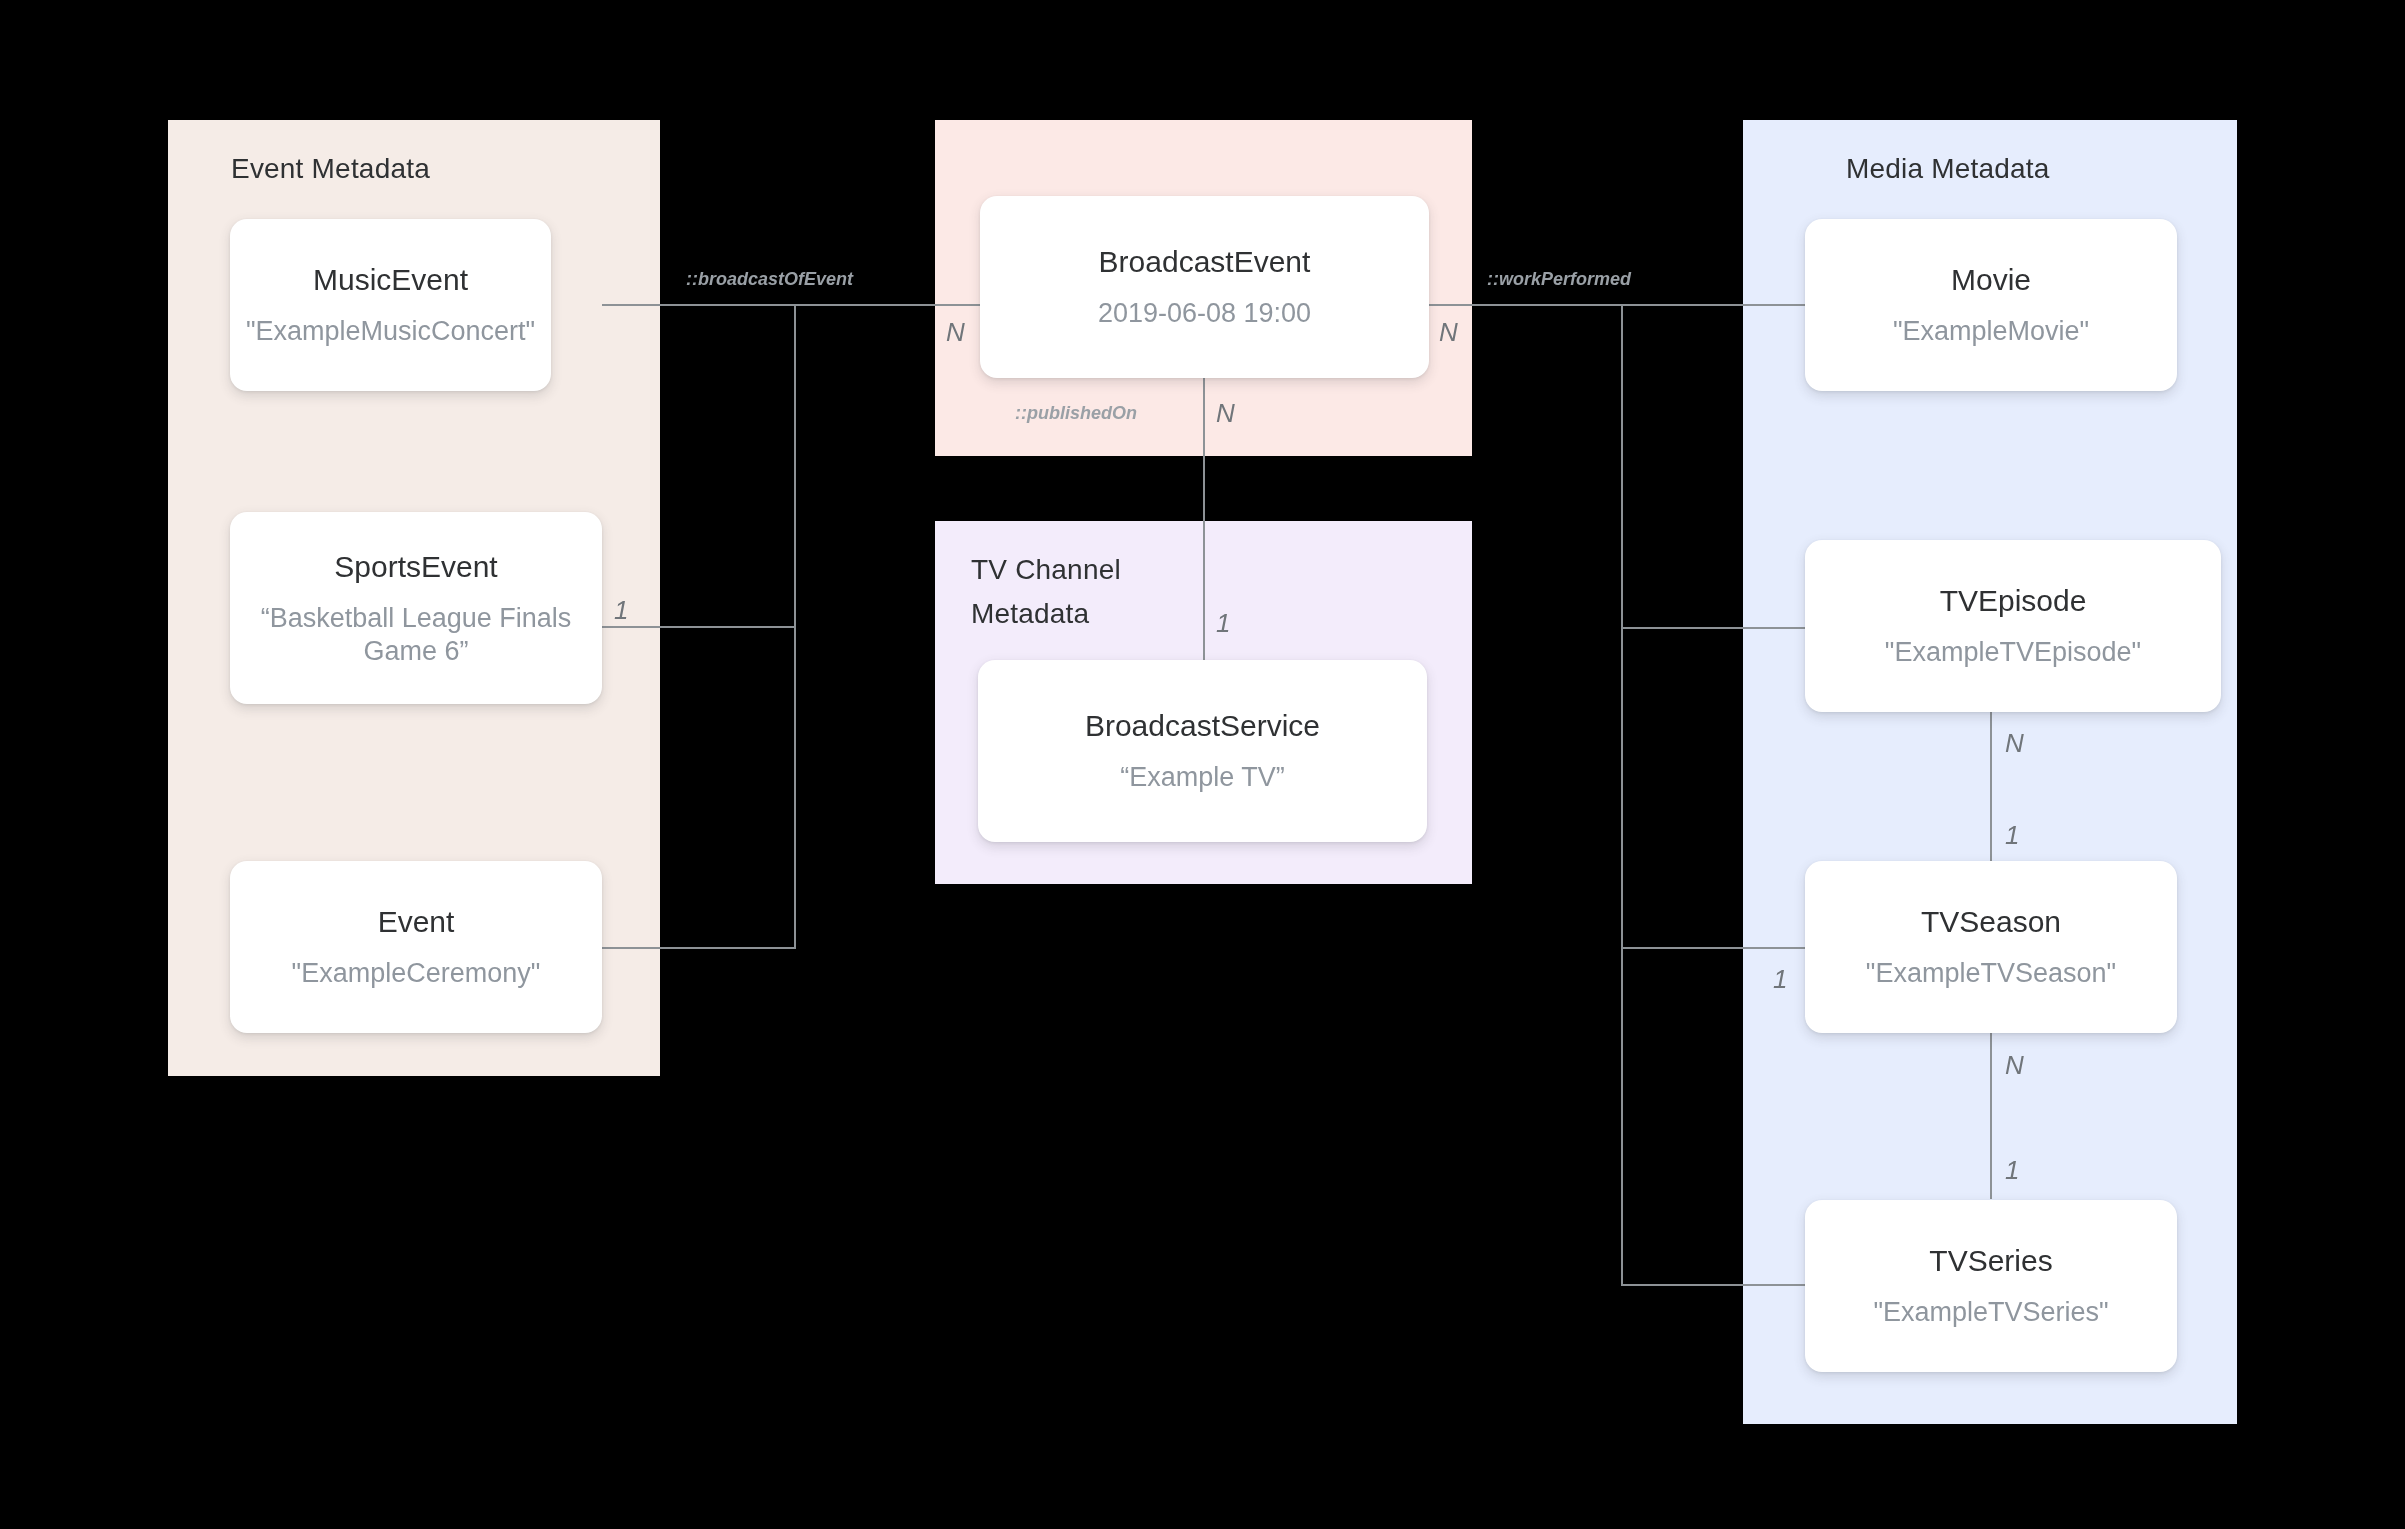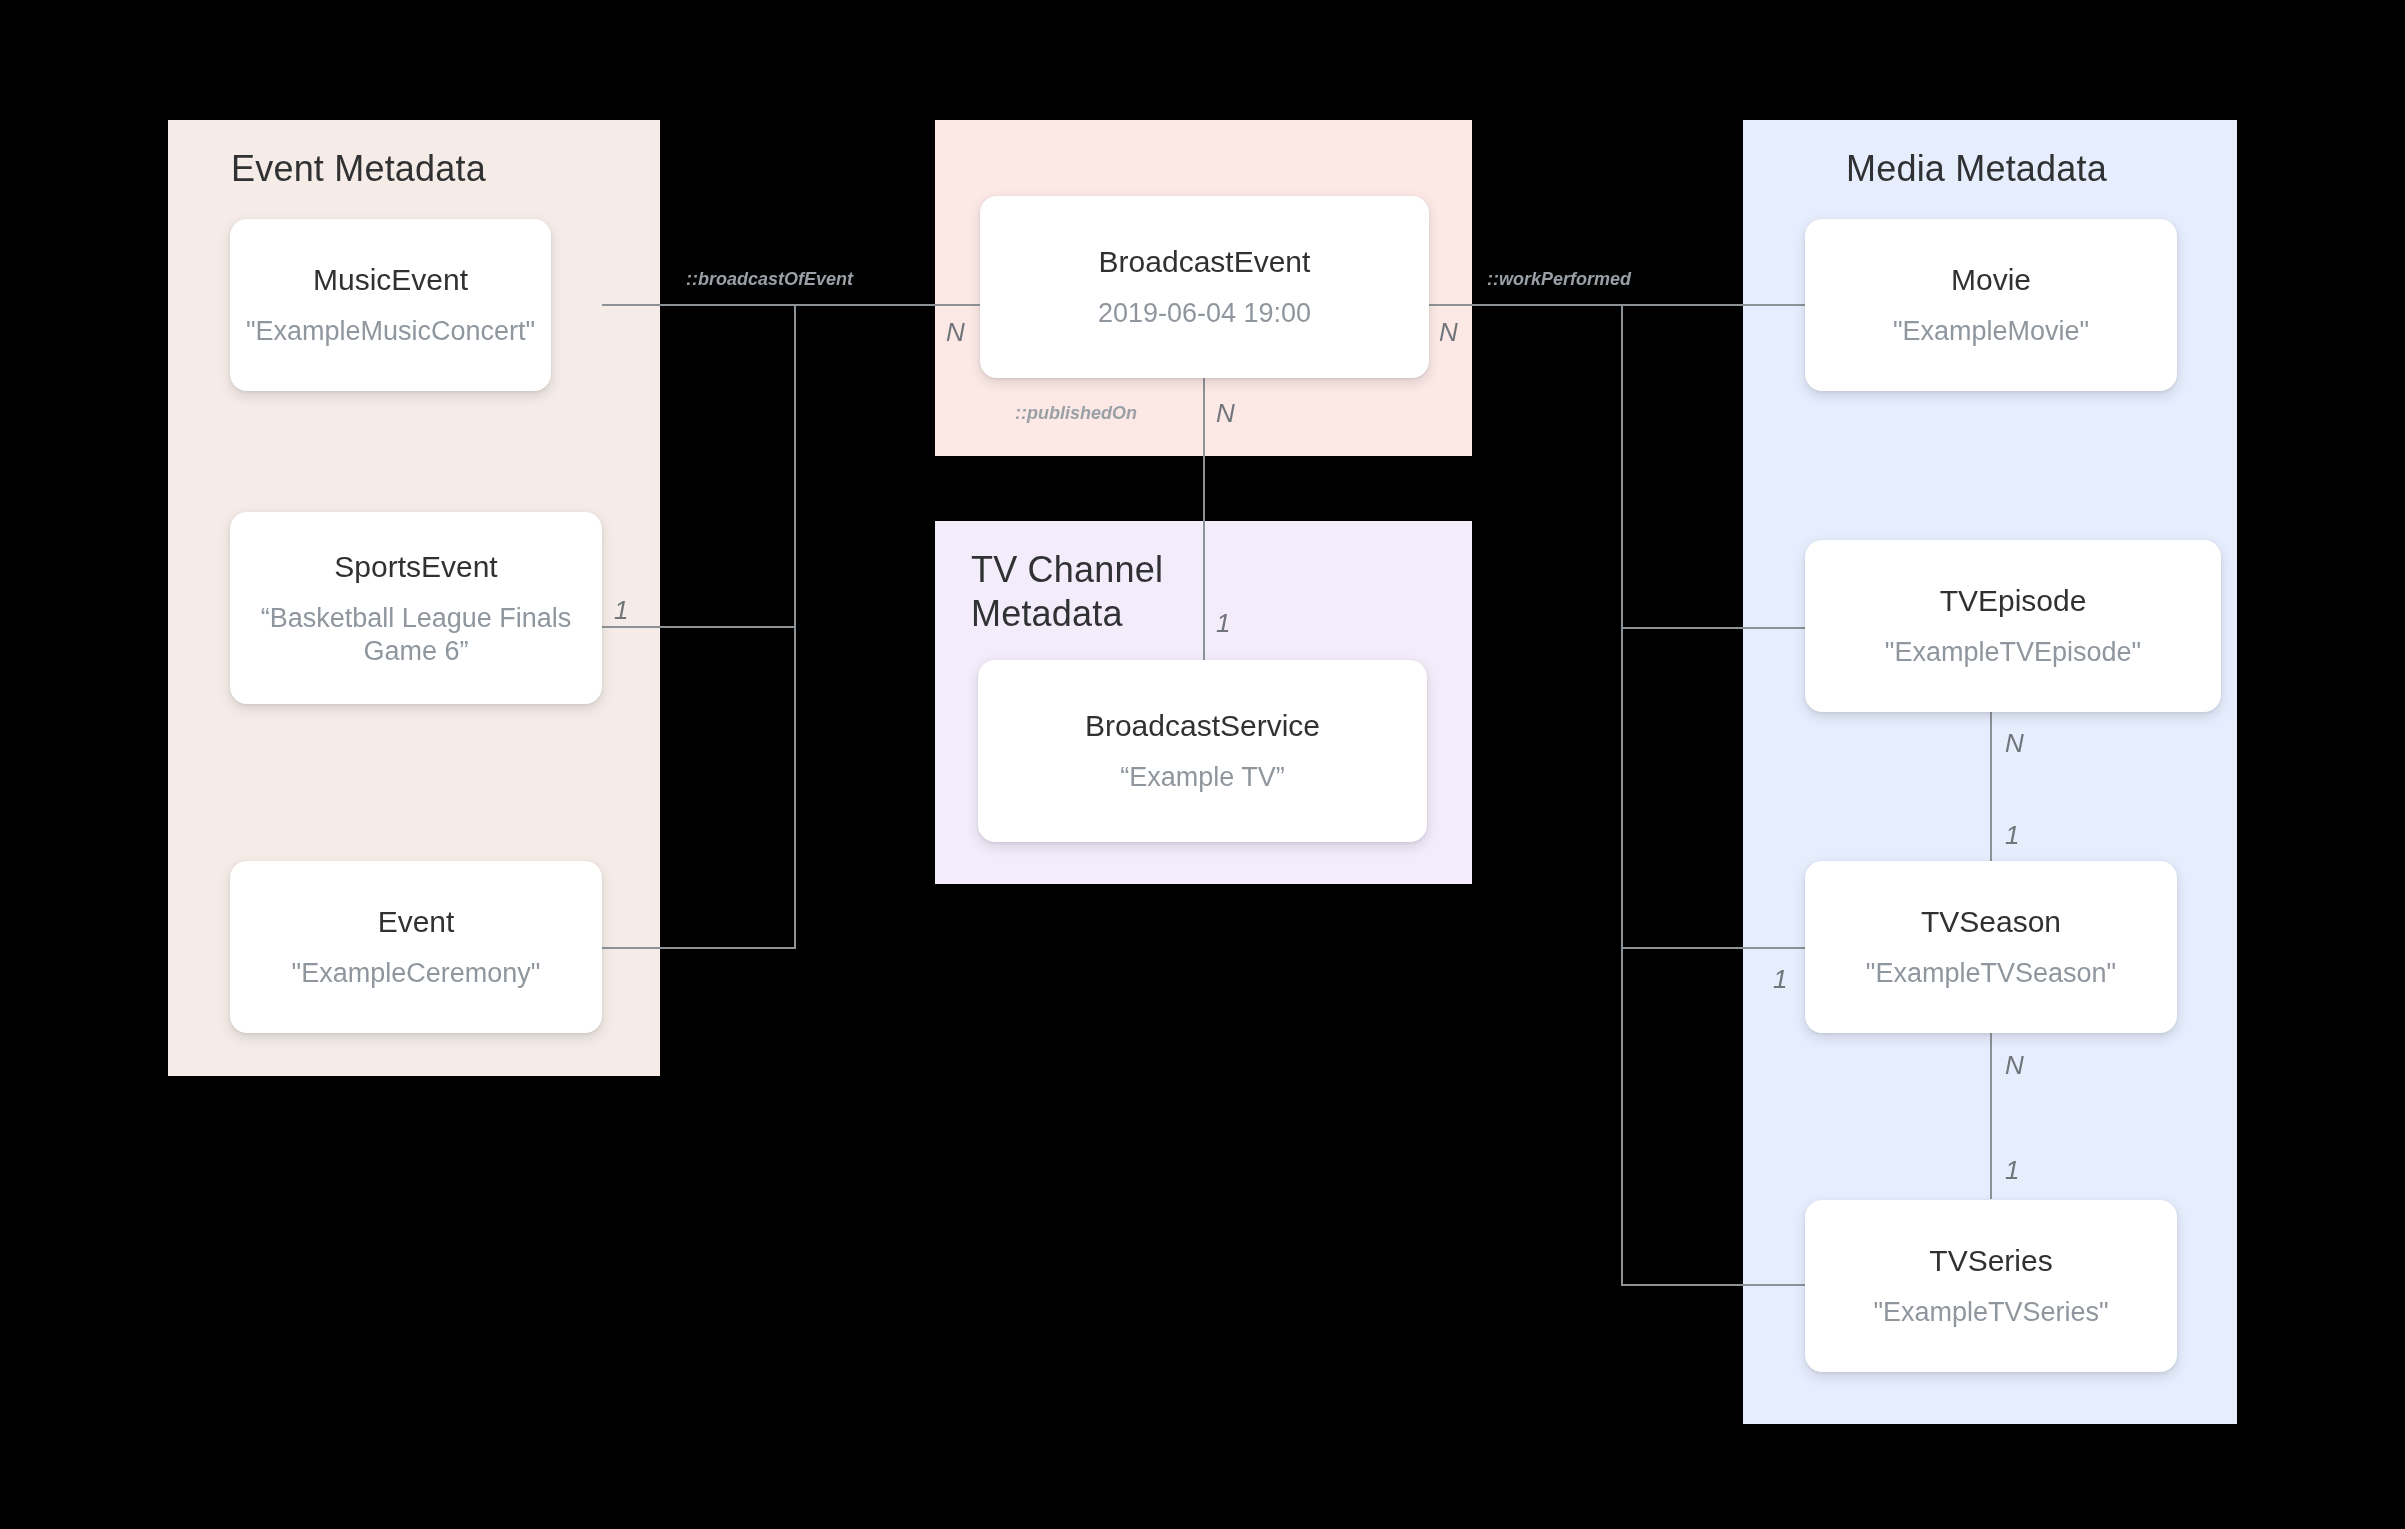--- a/index.html
+++ b/index.html
@@ -6,21 +6,21 @@
   body{
     width:2405px;height:1529px;position:relative;overflow:hidden;
     font-family:"Liberation Sans","DejaVu Sans",sans-serif;
     -webkit-font-smoothing:antialiased;
   }
   #stage{position:absolute;left:0;top:0;width:2405px;height:1529px;}
 
   
   .panel{position:absolute;box-sizing:border-box;}
   .panel .panel-title{
-    position:absolute;color:#2f3133;font-size:36px;line-height:44px;
+    position:absolute;color:#2f3133;font-size:28px;line-height:44px;
     font-weight:400;letter-spacing:0.2px;white-space:pre-line;
   }
   #panel-event   {left:168px; top:120px;  width:492px;  height:956px; background:#f5ece7;}
   #panel-event   .panel-title{left:63px; top:130px;}
   #panel-broadcast{left:935px; top:120px; width:537px;  height:336px;  background:#fce9e6;}
   #panel-channel {left:935px; top:521px;  width:537px;  height:363px;  background:#f3ecfb;}
   #panel-channel .panel-title{left:36px; top:27px;}
   #panel-media   {left:1743px;top:120px;  width:494px;  height:1304px; background:#e6edfd;}
   #panel-media   .panel-title{left:59px; top:130px;margin-left:44px;}
 
@@ -140,21 +140,21 @@
     <div class="c-val">“Basketball League Finals Game 6”</div>
   </div>
 
   <div class="card" id="card-event">
     <div class="c-type">Event</div>
     <div class="c-val">"ExampleCeremony"</div>
   </div>
 
   <div class="card" id="card-broadcastevent">
     <div class="c-type">BroadcastEvent</div>
-    <div class="c-val">2019-06-04 19:00</div>
+    <div class="c-val">2019-06-08 19:00</div>
   </div>
 
   <div class="card" id="card-broadcastservice">
     <div class="c-type">BroadcastService</div>
     <div class="c-val">“Example TV”</div>
   </div>
 
   <div class="card" id="card-movie">
     <div class="c-type">Movie</div>
     <div class="c-val">"ExampleMovie"</div>

